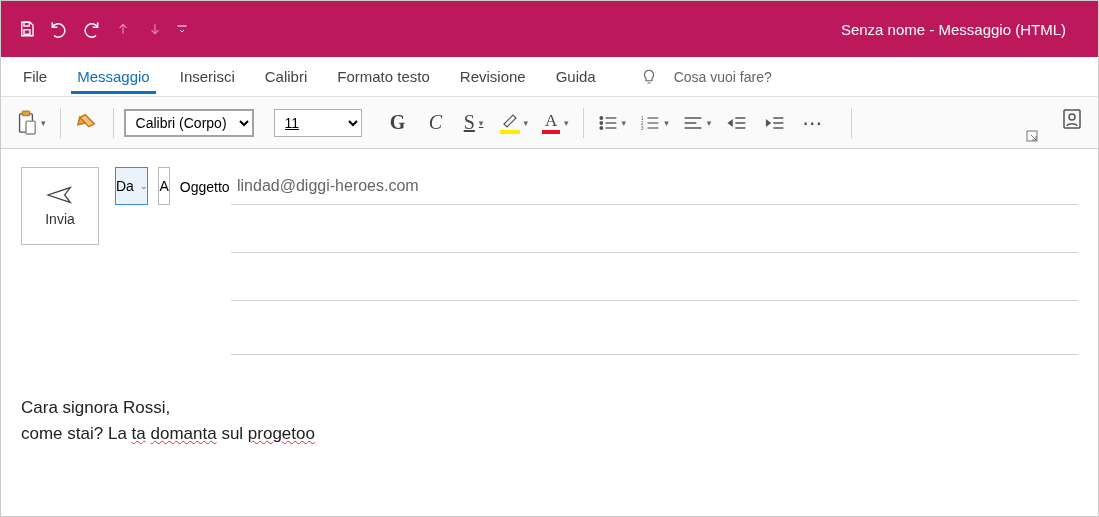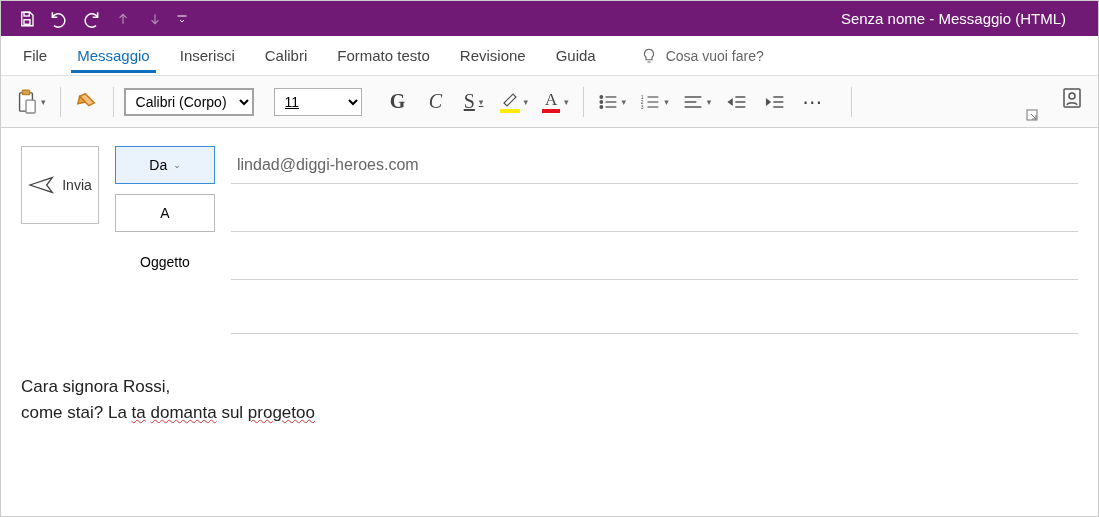--- a/index.html
+++ b/index.html
@@ -6,22 +6,22 @@
 body {
   font-family: "Segoe UI", Arial, sans-serif;
   font-size: 14px;
   background: #fff;
   width: 1099px;
   height: 517px;
   overflow: hidden;
   border: 1px solid #ccc;
 }
 .titlebar {
-  background: #701a75;
-  height: 35px;
+  background: #be185d;
+  height: 56px;
   display: flex;
   align-items: center;
   color: #fff;
   padding: 0 12px;
 }
 .qat { display: flex; align-items: center; gap: 4px; }
 .qat-btn { width: 28px; height: 28px; display: flex; align-items: center; justify-content: center; cursor: pointer; }
 .title-text { margin-left: auto; margin-right: 20px; font-size: 15px; }
 .ribbon-tabs {
   display: flex;
@@ -48,21 +48,21 @@
   bottom: -1px;
   left: 8px;
   right: 8px;
   height: 3px;
   background: #106ebe;
 }
 .tellme {
   display: flex;
   align-items: center;
   margin-left: 20px;
-  gap: 8px;
+  gap: 16px;
   color: #666;
   padding: 4px 8px;
 }
 .ribbon-tools {
   display: flex;
   align-items: center;
   height: 52px;
   padding: 0 10px;
   border-bottom: 1px solid #d0d0d0;
   gap: 6px;
@@ -103,29 +103,29 @@
 .compose {
   padding: 18px 20px;
 }
 .compose-top { display: flex; gap: 16px; align-items: flex-start; }
 .send-btn {
   width: 78px;
   height: 78px;
   border: 1px solid #c0c0c0;
   background: #fff;
   display: flex;
-  flex-direction: row;
+  flex-direction: column;
   align-items: center;
   justify-content: center;
   gap: 6px;
   cursor: pointer;
   font-size: 14px;
   color: #333;
 }
-.field-btns { display: flex; flex-direction: column; gap: 10px; width: 100px; }
+.field-btns { display: flex; flex-direction: row; gap: 10px; width: 100px; }
 .field-btn {
   height: 38px;
   border: 1px solid #b8b8b8;
   background: #fff;
   display: flex;
   align-items: center;
   justify-content: center;
   font-size: 14px;
   cursor: pointer;
   gap: 4px;

